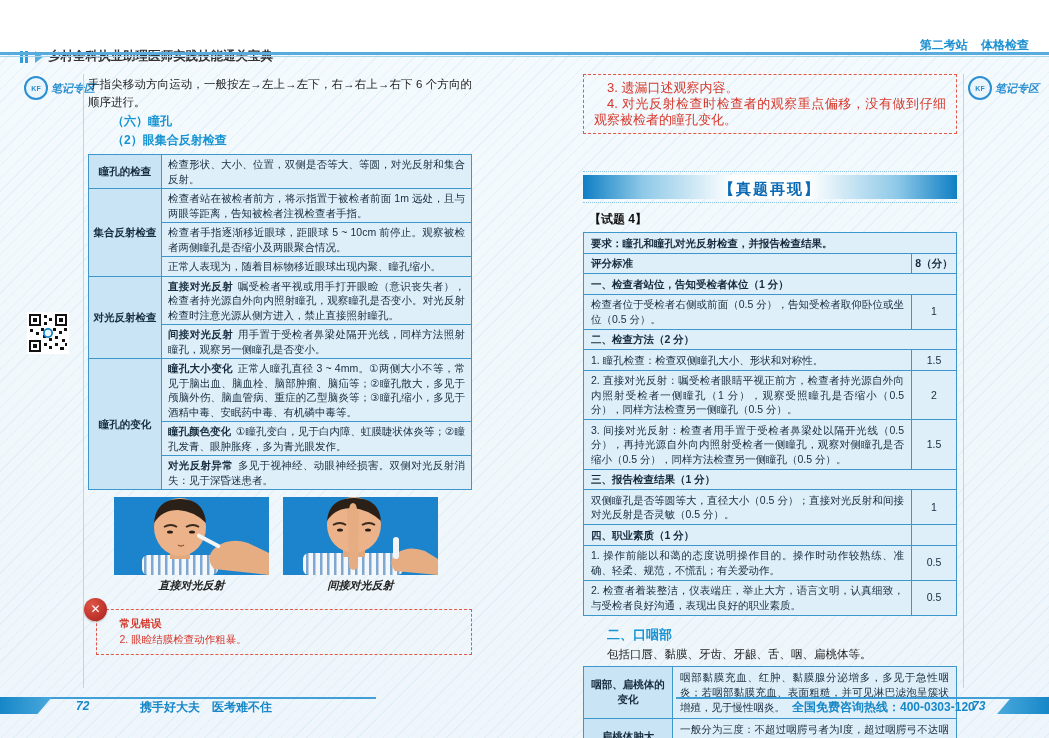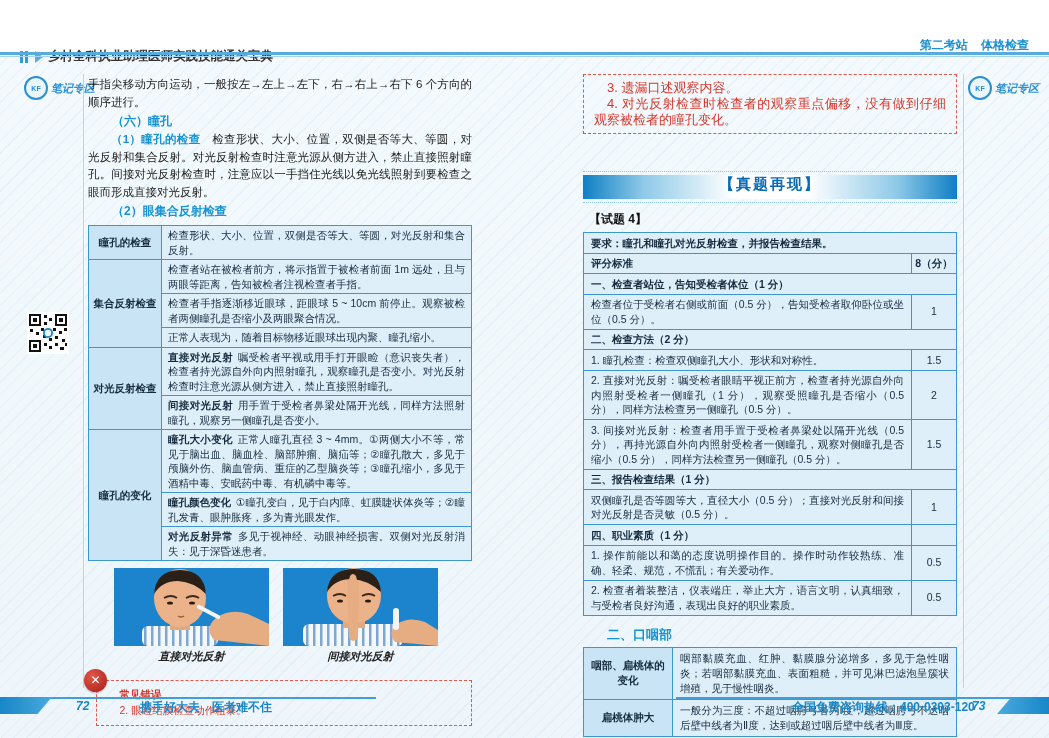--- a/index.html
+++ b/index.html
@@ -45,21 +45,21 @@
   .errbox .ttl{font-weight:bold;text-indent:1em;}
   .errbox .itm{text-indent:1em;text-align:justify;}
   .x-icon{position:absolute;left:-13px;top:-12px;width:23px;height:23px;border-radius:50%;
     background:radial-gradient(circle at 35% 30%,#e05545,#a81f1c);color:#fff;font-size:12px;font-weight:bold;
     display:flex;align-items:center;justify-content:center;box-shadow:0 1px 2px rgba(0,0,0,.25);}
 
   .redbox{border:1px dashed #e2574a;padding:5px 10px;color:#d6372b;font-size:13px;line-height:16px;}
   .redbox .itm{text-indent:1em;text-align:justify;}
 
   .banner-wrap{margin-top:37px;border-top:1px dotted #8cc3e4;border-bottom:1px dotted #8cc3e4;padding:3px 0;}
-  .banner{height:24px;display:flex;align-items:flex-start;justify-content:center;
+  .banner{height:24px;display:flex;align-items:flex-end;justify-content:center;
     background:linear-gradient(90deg,#0f7fc4 0%,#8ec9e8 16%,#ffffff 40%,#ffffff 60%,#8ec9e8 84%,#0f7fc4 100%);}
   .banner span{color:#0a6ab5;font-weight:bold;font-size:15px;letter-spacing:2px;}
 
   .qlabel{font-weight:bold;font-size:12px;margin:8px 0 4px 6px;color:#111;}
   table.score{border-collapse:collapse;width:100%;border:1px solid #3e97cc;}
   .score td{border:1px solid #3e97cc;padding:2.5px 7px;font-size:10.5px;line-height:14.5px;background:#dfeffa;text-align:justify;color:#152b3d;}
   .score td.pt{width:40px;text-align:center;padding:2px 2px;}
   .score tr.bold td{font-weight:bold;}
 
   .sec-h{color:#1593d2;font-weight:bold;font-size:13px;margin:10px 0 3px 24px;}
@@ -145,21 +145,20 @@
         <rect x="33" y="35" width="4" height="3"></rect>
       <rect x="38" y="31" width="2" height="3"></rect>
     </g>
     <circle cx="21" cy="21" r="5" fill="#1787c8"></circle>
       <circle cx="21" cy="21" r="3.2" fill="#eaf5fc"></circle>
   </svg>
 
   <div class="col-left">
     <p class="body">手指尖移动方向运动，一般按左→左上→左下，右→右上→右下 6 个方向的顺序进行。</p>
     <div class="blue-h">（六）瞳孔</div>
-    <p class="body ind"><span class="blue-lead">（1）瞳孔的检查</span>　<span>检查形状、大小、位置，双侧是否等大、等圆，对光反射和集合反射。对光反射检查时注意光源从侧方进入，禁止直接照射瞳孔。间接对光反射检查时，注意应以一手挡住光线以免光线照射到要检查之眼而形成直接对光反射。</span></p>
     <div class="blue-h">（2）眼集合反射检查</div>
 
     <table class="tbl">
         <tbody>
       <tr>
         <td class="lbl">瞳孔的检查</td>
         <td><span>检查形状、大小、位置，双侧是否等大、等圆，对光反射和集合反射。</span></td>
       </tr>
       <tr>
         <td class="lbl" rowspan="3">集合反射检查</td>
@@ -310,20 +309,21 @@
             <td class="pt">0.5</td>
           </tr>
       <tr>
             <td>2. 检查者着装整洁，仪表端庄，举止大方，语言文明，认真细致，与受检者良好沟通，表现出良好的职业素质。</td>
             <td class="pt">0.5</td>
           </tr>
     </tbody>
       </table>
 
     <div class="sec-h">二、口咽部</div>
+    <p class="sec-p">包括口唇、黏膜、牙齿、牙龈、舌、咽、扁桃体等。</p>
     <table class="oro">
         <tbody>
       <tr>
         <td class="lbl">咽部、扁桃体的变化</td>
         <td>咽部黏膜充血、红肿、黏膜腺分泌增多，多见于急性咽炎；若咽部黏膜充血、表面粗糙，并可见淋巴滤泡呈簇状增殖，见于慢性咽炎。</td>
       </tr>
       <tr>
         <td class="lbl">扁桃体肿大</td>
         <td>一般分为三度：不超过咽腭弓者为Ⅰ度，超过咽腭弓不达咽后壁中线者为Ⅱ度，达到或超过咽后壁中线者为Ⅲ度。</td>
       </tr>

